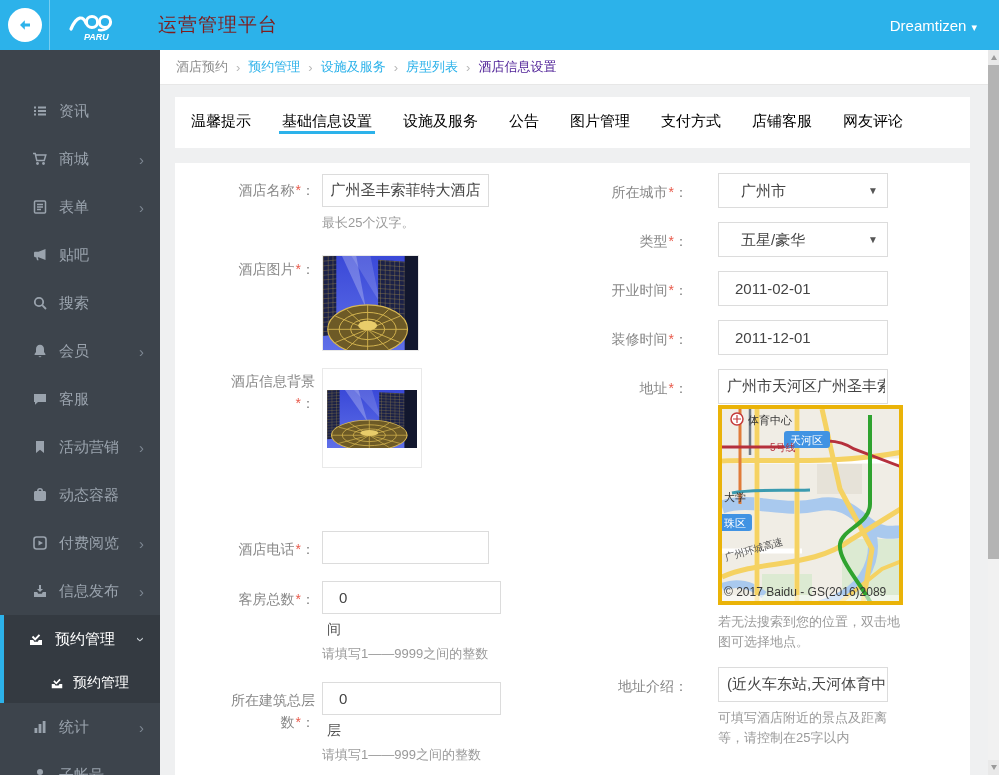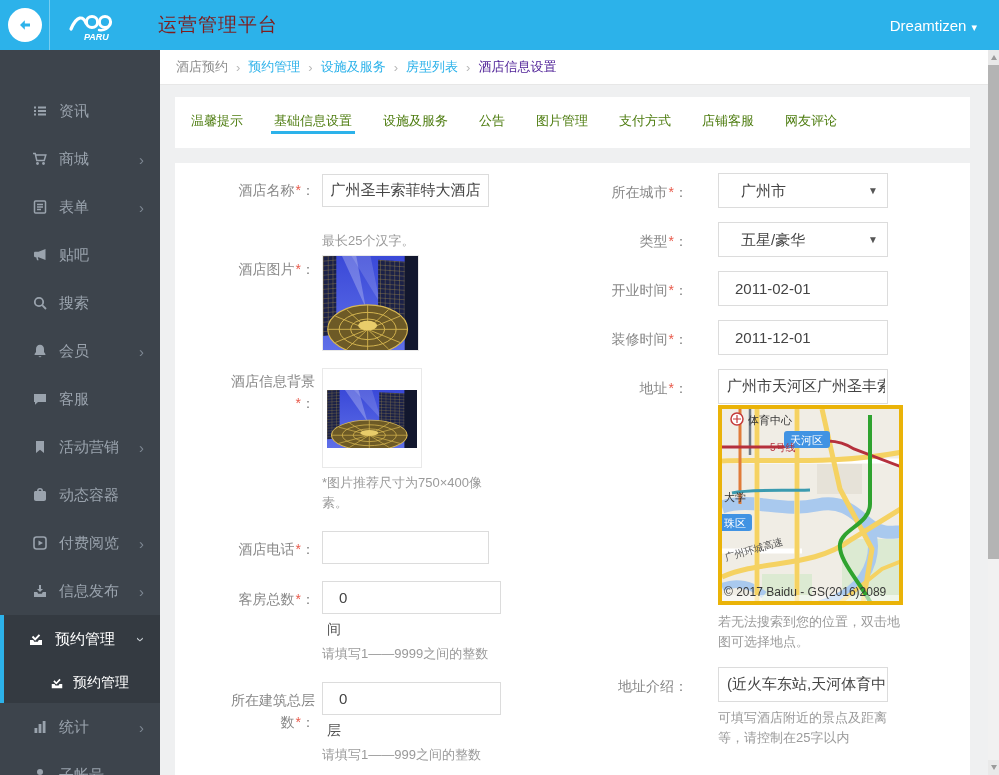--- a/index.html
+++ b/index.html
@@ -26,21 +26,21 @@
   .side-sub { height:40px; display:flex; align-items:center; padding-left:46px; color:#fff; font-size:14px; cursor:pointer; }
   .side-sub .s-icon { width:14px; height:14px; margin-right:9px; }
 
   
   .breadcrumb { position:absolute; top:50px; left:160px; width:828px; height:35px; background:#fff; border-bottom:1px solid #e7e7e7; display:flex; align-items:center; padding-left:16px; font-size:13px; color:#8c8c8c; z-index:10; }
   .breadcrumb .sep { margin:0 8px; color:#b8b8b8; font-size:13px; }
   .breadcrumb .bc-link { color:#2cb2ea; cursor:pointer; }
   .breadcrumb .bc-current { color:#4c1d95; }
 
   .tabcard { position:absolute; top:97px; left:175px; width:795px; height:51px; background:#fff; display:flex; padding-left:13px; z-index:5; }
-  .tab { height:37px; line-height:48px; padding:0 3px; margin-right:25px; font-size:13px; color:#4d7c0f; border-bottom:3px solid transparent; cursor:pointer; white-space:nowrap; }
+  .tab { height:37px; line-height:48px; padding:0 3px; margin-right:25px; font-size:15px; color:#000000; border-bottom:3px solid transparent; cursor:pointer; white-space:nowrap; }
   .tab.active { border-bottom-color:#2cb2ea; }
 
   .formcard { position:absolute; top:163px; left:175px; width:795px; height:650px; background:#fff; z-index:5; }
 
   .lbl { position:absolute; width:130px; text-align:right; color:#888; font-size:14px; line-height:22px; }
   .lbl .req { color:#e8594a; margin-left:1px; }
   .lbl-narrow { width:88px; }
   .hint { position:absolute; color:#9a9a9a; font-size:13px; line-height:20px; }
   .unit { position:absolute; color:#555; font-size:14px; }
 
@@ -252,40 +252,39 @@
   <div class="tab">店铺客服</div>
   <div class="tab">网友评论</div>
 </div>
 
 <div class="formcard">
 
   <div class="lbl" style="left:10px; top:16px;">
     <span>酒店名称</span><span class="req">*</span><span>：</span>
   </div>
   <input class="inp center" style="left: 147px; top: 11px; width: 167px;" readonly="" value="广州圣丰索菲特大酒店">
-  <div class="hint" style="left:147px; top:68px;">最长25个汉字。</div>
+  <div class="hint" style="left:147px; top:50px;">最长25个汉字。</div>
 
   <div class="lbl" style="left:10px; top:95px;">
     <span>酒店图片</span><span class="req">*</span><span>：</span>
   </div>
   <div class="photo-frame" style="left:147px; top:92px; width:97px; height:96px;">
     <svg width="95" height="94" viewBox="0 0 100 100" preserveAspectRatio="none">
         <use href="#hotelphoto"></use>
       </svg>
   </div>
 
   <div class="lbl lbl-narrow" style="left:52px; top:207px;">
     <span>酒店信息背景</span><span class="req">*</span><span>：</span>
   </div>
   <div class="photo-frame" style="left:147px; top:205px; width:100px; height:100px;">
     <svg width="90" height="58" viewBox="0 0 100 100" preserveAspectRatio="none" style="margin:21px 0 0 4px;">
         <use href="#hotelphoto"></use>
       </svg>
   </div>
-  <div class="hint" style="left:147px; top:310px; width:172px;">*图片推荐尺寸为750×400像素。</div>
 
   <div class="lbl" style="left:10px; top:375px;">
     <span>酒店电话</span><span class="req">*</span><span>：</span>
   </div>
   <input class="inp" style="left: 147px; top: 368px; width: 167px;" readonly="" value="">
 
   <div class="lbl" style="left:10px; top:425px;">
     <span>客房总数</span><span class="req">*</span><span>：</span>
   </div>
   <input class="inp" style="left: 147px; top: 418px; width: 179px; padding-left: 16px;" readonly="" value="0">

